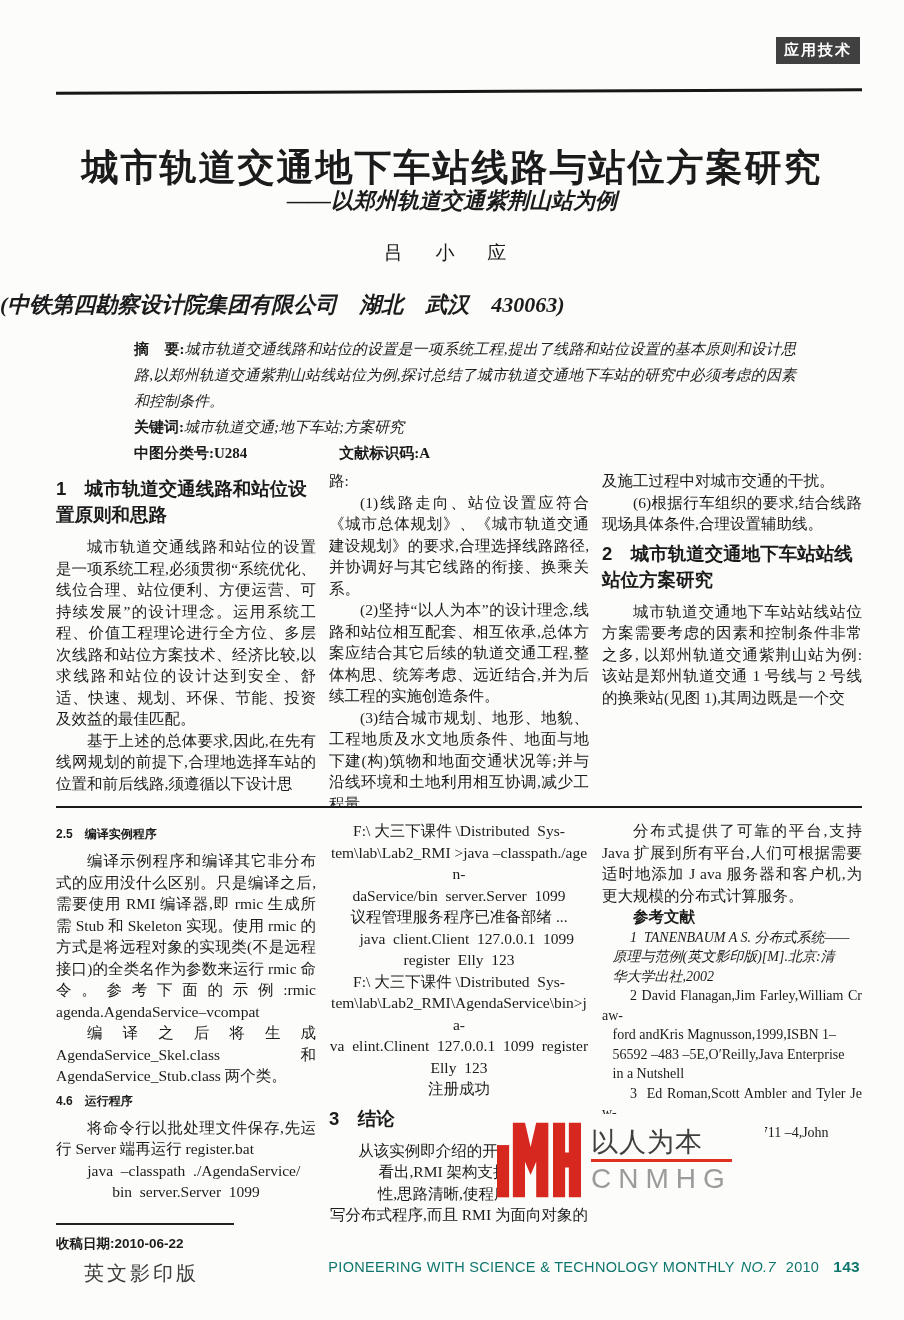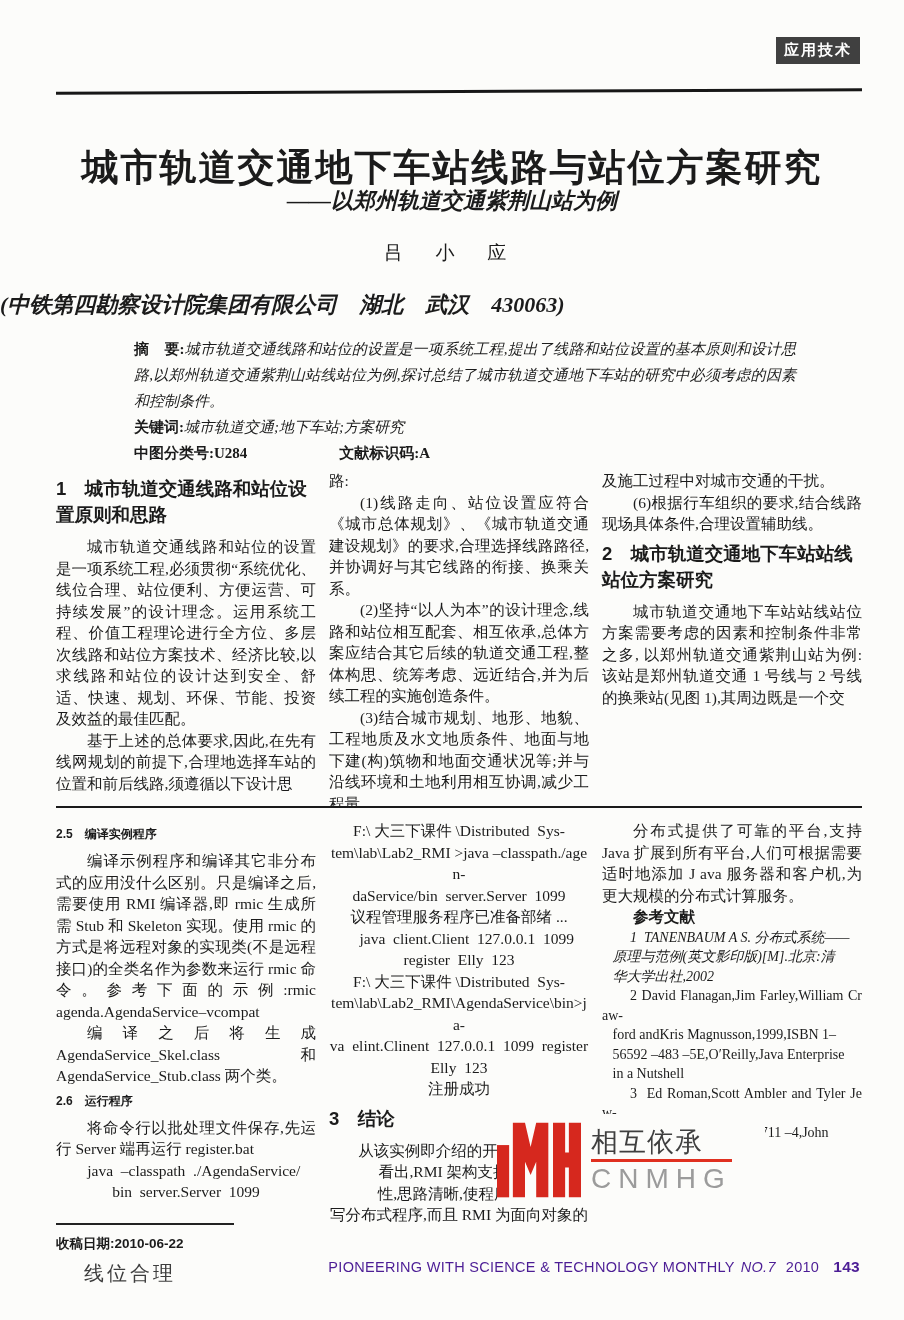--- a/index.html
+++ b/index.html
@@ -69,21 +69,21 @@
   .wm-cn{font-family:"Liberation Sans",sans-serif;font-size:27px;
     color:#3f3f3f;letter-spacing:1px;line-height:30px;}
   .wm-underline{height:3px;background:#e03020;margin:2px 0 3px;}
   .wm-en{font-family:"Liberation Sans",sans-serif;font-size:28px;
     color:#9b9b9b;letter-spacing:7px;line-height:28px;}
 
   
   .wanfang{position:absolute;left:84px;top:1260px;font-family:"Liberation Sans",sans-serif;
     font-size:20px;color:#3d3d3d;letter-spacing:3px;}
   .journal{position:absolute;right:44px;top:1258px;font-family:"Liberation Sans",sans-serif;
-    font-size:14.5px;color:#4c1d95;letter-spacing:0.3px;}
+    font-size:14.5px;color:#0f766e;letter-spacing:0.3px;}
   .journal .pgnum{font-weight:bold;font-size:15.5px;margin-left:14px;}
   .journal .issue{font-style:italic;margin-left:6px;}
   .journal .yr{margin-left:10px;}
 </style>
 </head>
 <body>
 
 <div class="badge">应用技术</div>
 <div class="toprule"></div>
 
@@ -118,21 +118,21 @@
   </div>
 </div>
 
 <div class="divider"></div>
 
 <div class="cols bottom">
   <div class="col">
     <p class="subh">2.5　编译实例程序</p>
     <p>编译示例程序和编译其它非分布式的应用没什么区别。只是编译之后,需要使用 RMI 编译器,即 rmic 生成所需 Stub 和 Skeleton 实现。使用 rmic 的方式是将远程对象的实现类(不是远程接口)的全类名作为参数来运行 rmic 命令。参考下面的示例:rmic agenda.AgendaService–vcompat</p>
     <p>编译之后将生成 AgendaService_Skel.class 和 AgendaService_Stub.class 两个类。</p>
-    <p class="subh">2.6　运行程序</p>
+    <p class="subh">4.6　运行程序</p>
     <p>将命令行以批处理文件保存,先运行 Server 端再运行 register.bat</p>
     <p class="code">    java  –classpath  ./AgendaService/
 bin  server.Server  1099</p>
     <div class="recv-rule"></div>
     <p class="recv noind"><span>收稿日期:</span><span>2010-06-22</span></p>
   </div>
   <div class="col">
     <p class="code">F:\ 大三下课件 \Distributed  Sys-
 tem\lab\Lab2_RMI &gt;java –classpath./agen-
 daService/bin  server.Server  1099
@@ -170,22 +170,22 @@
 
 <div class="wm">
   <svg width="84" height="80" viewBox="0 0 90 80" aria-hidden="true">
     <g fill="#d6281e">
       <path d="M0 24 H13 V80 H0 Z"></path>
       <path d="M17 0 H30 L36 26 L42 0 H55 V80 H42 V42 L36 56 L30 42 V80 H17 Z"></path>
       <path d="M60 0 H73 V32 H77 V0 H90 V80 H77 V48 H73 V80 H60 Z"></path>
     </g>
   </svg>
   <div class="wm-txt">
-    <span class="wm-cn">相互依承</span>
+    <span class="wm-cn">以人为本</span>
     <span class="wm-underline"></span>
     <span class="wm-en">CNMHG</span>
   </div>
 </div>
 
-<div class="wanfang">线位合理</div>
+<div class="wanfang">英文影印版</div>
 <div class="journal">
   <span>PIONEERING WITH SCIENCE &amp; TECHNOLOGY MONTHLY</span><span class="issue">NO.7</span><span class="yr">2010</span><span class="pgnum">143</span>
 </div>
 
 </body></html>

